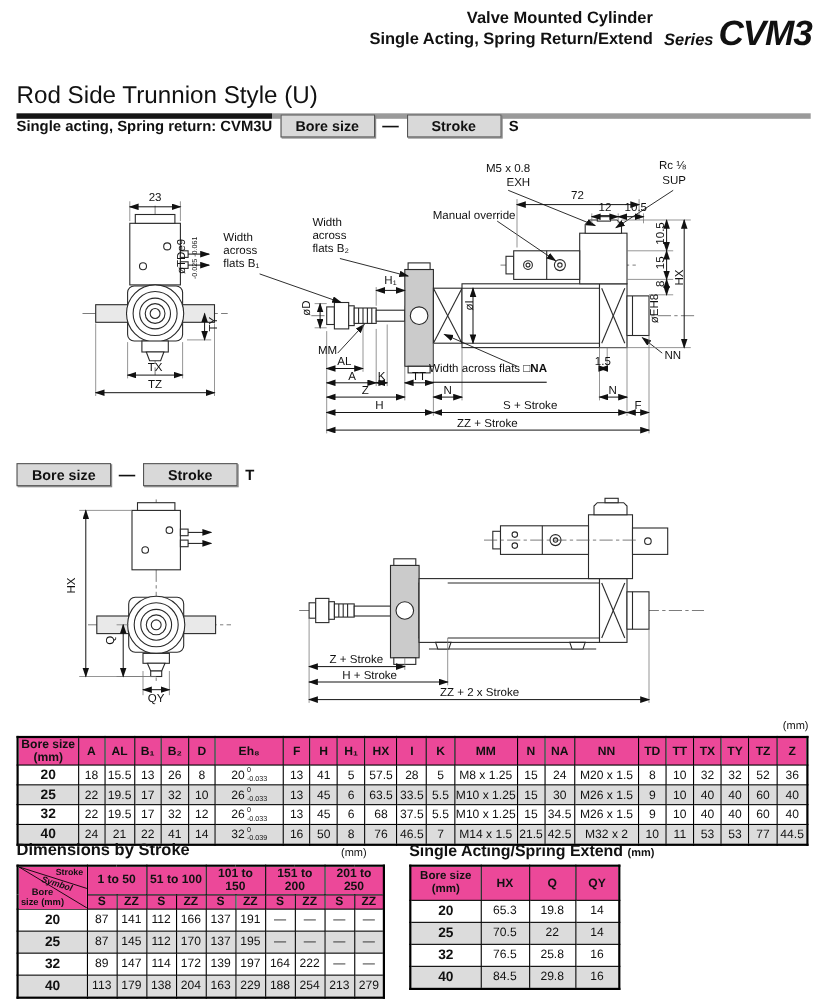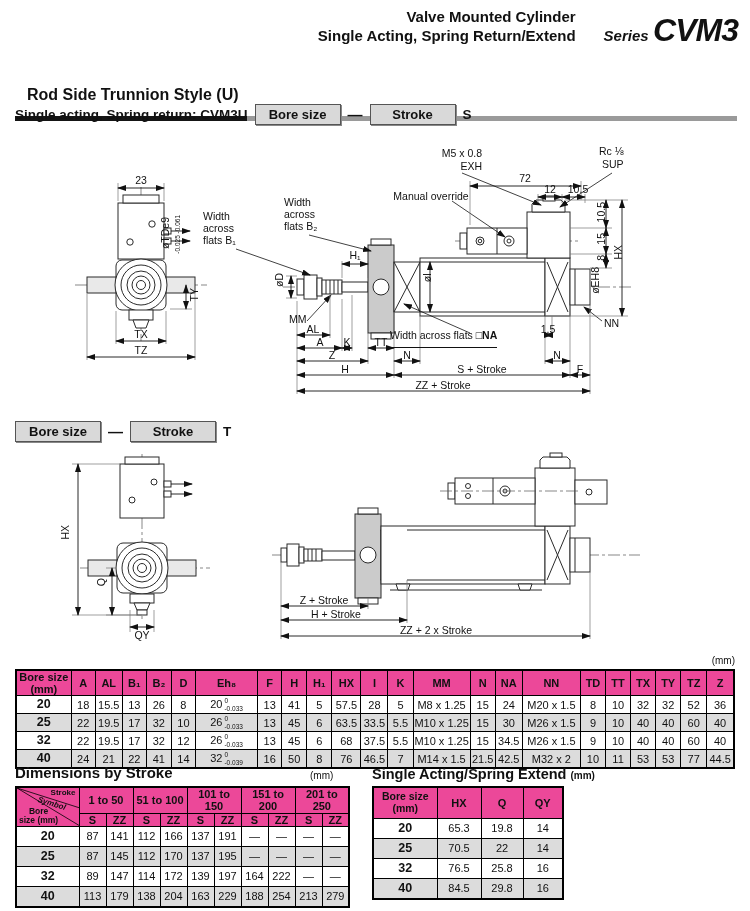--- a/index.html
+++ b/index.html
@@ -1,26 +1,26 @@
 <!DOCTYPE html>
 <html><head>
 <meta charset="utf-8">
 <style>
   html,body{margin:0;padding:0;background:#fff}
   .page{position:relative;width:750px;height:911px;background:#fff;overflow:hidden;
         font-family:"Liberation Sans","DejaVu Sans",sans-serif;color:#111}
   
-  .doc-header{position:absolute;top:8px;right:12px;display:flex;align-items:flex-end;gap:28px}
+  .doc-header{position:absolute;top:8px;right:12px;display:flex;align-items:flex-end;gap:10px}
   .hdr-lines{text-align:right;font-weight:bold;font-size:15px;line-height:1.25;padding-bottom:3px}
   .series{font-style:italic;font-weight:bold;white-space:nowrap}
   .series-word{font-size:15px}
   .series-name{font-size:32px;letter-spacing:-1px}
   
   .sec-head{position:absolute;left:15px;top:74px;width:722px}
-  .sec-head h1{margin:12px;font-size:16px;font-weight:bold}
+  .sec-head h1{margin:0;font-size:22px;font-weight:normal}
   .sec-rule{margin-top:3px;height:5px;background:linear-gradient(to right,#151515 0 232px,#9a9a9a 232px 100%)}
   
   .model-line{position:absolute;left:15px;display:flex;align-items:center;gap:7px;
               font-size:13.5px;font-weight:bold;white-space:nowrap}
   .model-box{display:inline-block;min-width:64px;padding:2px 10px;text-align:center;
              background:#d9d9d9;border:1px solid #555;box-shadow:1px 1px 0 #888;font-size:13px}
   .model-dash{font-size:15px}
   
   .drawing{position:absolute;left:0;width:750px}
   .dlabel{position:absolute;font-size:10.5px;line-height:1.12;white-space:nowrap;color:#111}

